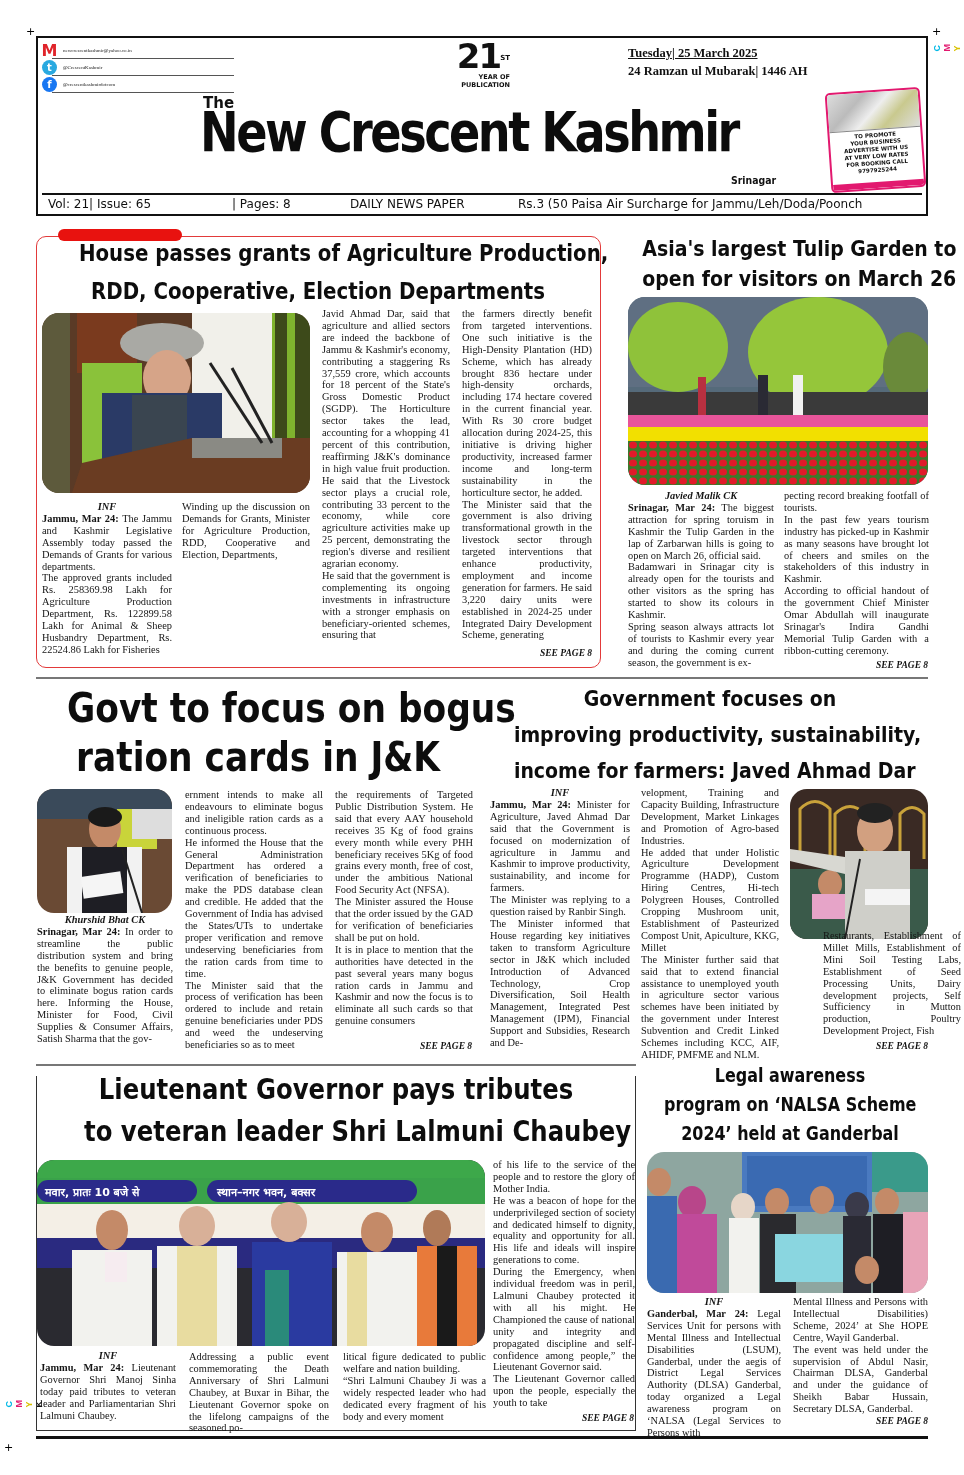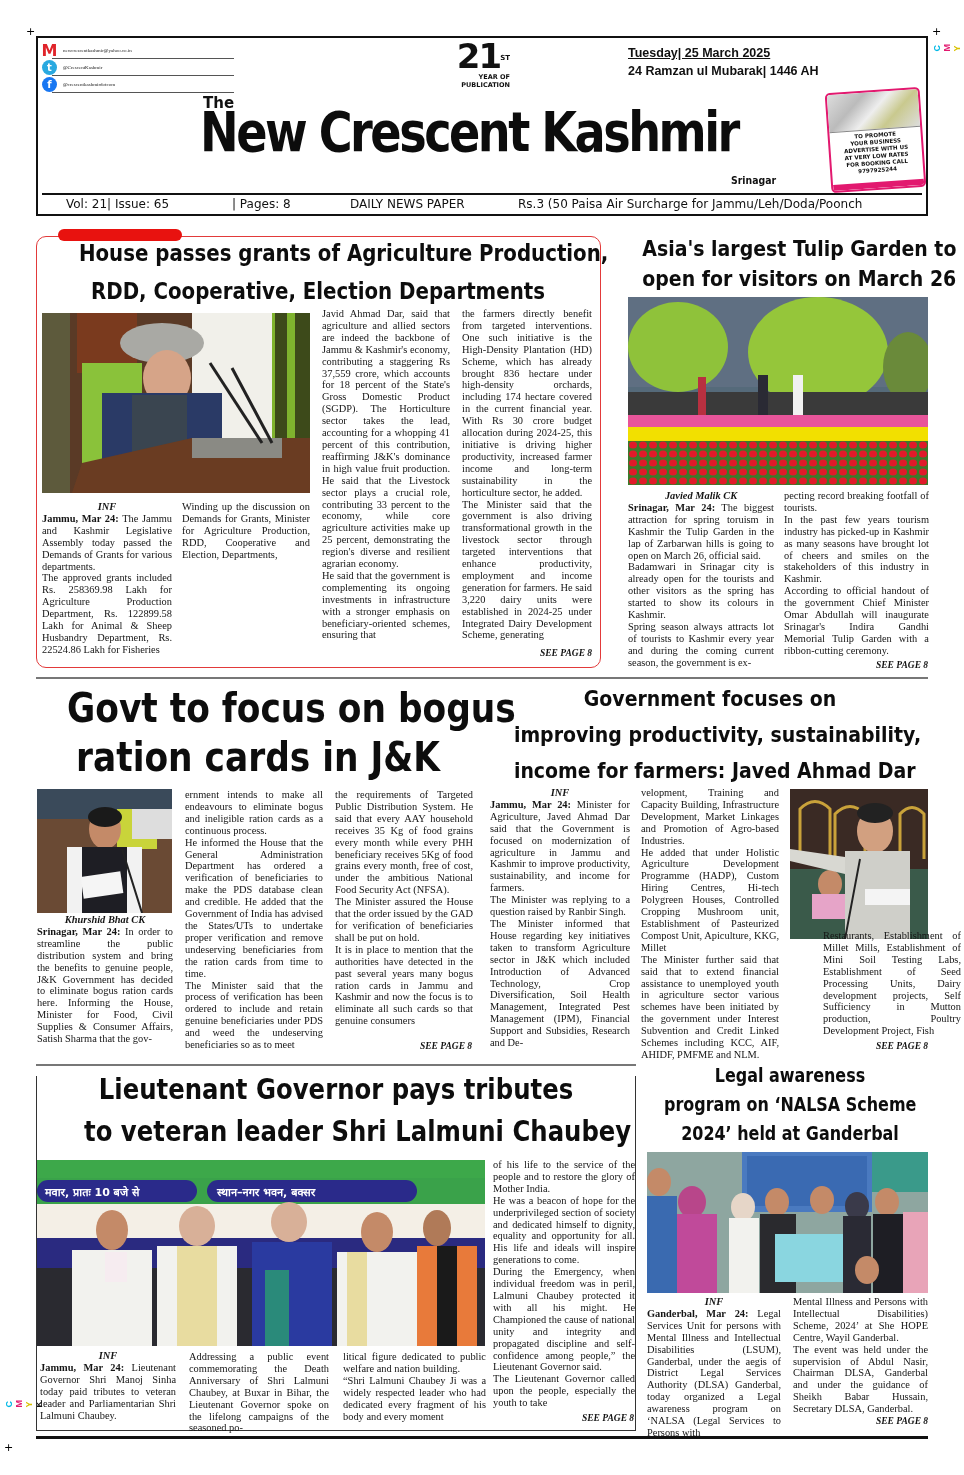--- a/index.html
+++ b/index.html
@@ -17,21 +17,21 @@
   .contact-row .txt { font-size: 5px; font-family: "Liberation Serif", serif; color: #222; }
   .ic-mail { background: transparent !important; color: #e0242a !important; font-size: 16px !important; border-radius: 0 !important; }
   .ic-tw { background: #29a9e0; }
   .ic-fb { background: #1877f2; }
 
   .year-badge { position: absolute; left: 392px; top: 2px; width: 80px; text-align: right; }
   .year-num { font-family: "DejaVu Sans", sans-serif; font-weight: bold; font-size: 34px; line-height: 32px; letter-spacing: -2px; color: #111; }
   .year-num sup { font-size: 7px; letter-spacing: 0; vertical-align: top; position: relative; top: 2px; }
   .year-label { font-family: "DejaVu Sans", sans-serif; font-weight: bold; font-size: 6.5px; color: #111; margin-top: 1px; }
 
-  .date-block { position: absolute; left: 590px; top: 6px; font-family: Liberation Sans, sans-serif; font-weight: bold; font-size: 12.5px; color: #111; line-height: 18px; }
+  .date-block { position: absolute; left: 590px; top: 6px; font-family: Liberation Serif, serif; font-weight: bold; font-size: 12.5px; color: #111; line-height: 18px; }
   .date-line { text-decoration: underline; }
 
   .title-the { position: absolute; left: 165px; top: 56px; font-family: "DejaVu Sans", sans-serif; font-weight: bold; font-size: 15px; color: #111; }
   .title-main { position: absolute; left: 162px; top: 62px; font-family: "DejaVu Sans", sans-serif; font-weight: bold; font-size: 55px; letter-spacing: -3px; transform: scaleX(0.84); transform-origin: left top; color: #0c0c0c; white-space: nowrap; }
   .title-city { position: absolute; left: 693px; top: 136px; font-family: "DejaVu Sans", sans-serif; font-weight: bold; font-size: 11px; color: #111; transform: scaleX(0.85); transform-origin: left top; }
 
   .ad-box { position: absolute; left: 790px; top: 52px; width: 95px; height: 100px; border: 2px solid #e2196f; border-radius: 5px; transform: rotate(-4deg); background: #fff; overflow: hidden; }
   .ad-thumb { height: 38px; background: linear-gradient(135deg,#ddd 0%,#bbb 30%,#eee 50%,#c9c98e 70%,#ddd 100%); border-bottom: 1px solid #888; }
   .ad-text { font-family: "DejaVu Sans", sans-serif; font-weight: bold; font-size: 5.6px; text-align: center; line-height: 7px; padding-top: 2px; color: #111; }
   .ad-strip { position: absolute; left: 0; right: 0; bottom: 0; height: 6px; background: #e2196f; }
@@ -39,21 +39,21 @@
   .info-bar { position: absolute; left: 4px; right: 4px; top: 155px; height: 20px; border-top: 2px solid #111; display: flex; align-items: center; font-family: "DejaVu Sans", sans-serif; font-size: 12px; color: #111; }
   .info-bar span { position: absolute; white-space: nowrap; }
 
   
   .headline { position: absolute; font-family: "DejaVu Sans", sans-serif; font-weight: bold; text-align: center; color: #0d0d0d; white-space: nowrap; transform-origin: center top; }
   .col { position: absolute; font-family: "Liberation Serif", serif; font-size: 10.4px; line-height: 11.9px; text-align: justify; color: #151515; hyphens: auto; }
   .col p { margin: 0; }
   .byline { font-style: italic; font-weight: bold; text-align: center; display: block; }
   .dateline { font-weight: bold; }
   .see-page { position: absolute; font-family: "Liberation Serif", serif; font-style: italic; font-weight: bold; font-size: 9.5px; color: #111; }
-  .photo { position: absolute; overflow: hidden; }
+  .photo { position: absolute; overflow: hidden; border-radius: 17px; }
 
   .rule { position: absolute; background: #444; }
 
   .red-frame { position: absolute; left: 36px; top: 236px; width: 565px; height: 432px; border: 1.5px solid #e23a3a; border-radius: 10px; }
   .red-tab { position: absolute; left: 58px; top: 229px; width: 124px; height: 12px; background: #e8120f; border-radius: 6px; }
 
   .box-frame { position: absolute; left: 36px; top: 1076px; width: 600px; height: 355px; border: 1.5px solid #333; border-top: none; }
 </style>
 </head>
 <body>
@@ -111,21 +111,21 @@
       <div>YOUR BUSINESS</div>
       <div>ADVERTISE WITH US</div>
       <div>AT VERY LOW RATES</div>
       <div>FOR BOOKING CALL</div>
       <div>9797925244</div>
     </div>
     <div class="ad-strip"></div>
   </div>
 
   <div class="info-bar">
-    <span style="left:24px;">Vol: 21| Issue: 65</span>
+    <span style="left:6px;">Vol: 21| Issue: 65</span>
     <span style="left:190px;">| Pages: 8</span>
     <span style="left:308px;">DAILY  NEWS PAPER</span>
     <span style="left:476px;">Rs.3 (50 Paisa Air Surcharge for Jammu/Leh/Doda/Poonch</span>
   </div>
 </header>
 
 <div class="red-frame"></div>
 <div class="red-tab"></div>
 <article>
   <div class="headline" style="left:40px;top:240px;width:556px;font-size:23px;transform:scaleX(0.86);">House passes grants of Agriculture Production,</div>

